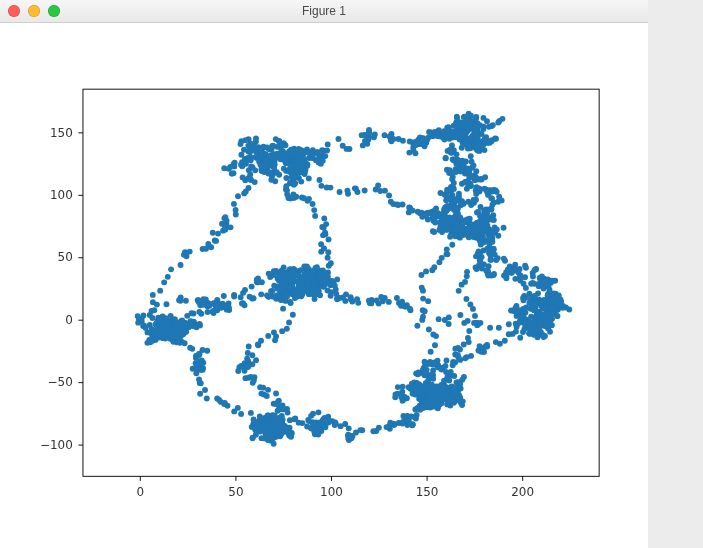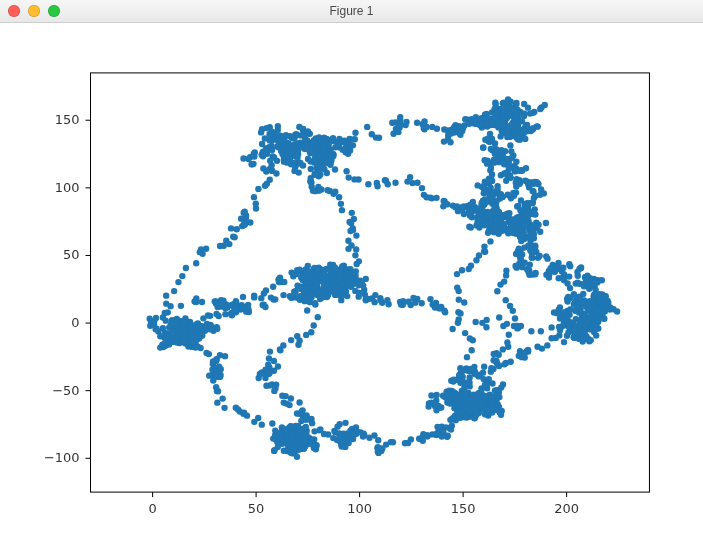--- a/index.html
+++ b/index.html
@@ -5,21 +5,21 @@
   html, body {
     margin: 0;
     padding: 0;
     width: 703px;
     height: 548px;
     font-family: "Helvetica Neue", Arial, sans-serif;
     background: #ececec;
     overflow: hidden;
   }
   .window {
-    width: 703px;
+    width: 648px;
     height: 548px;
     background: #3b82f6;
     display: flex;
     flex-direction: column;
     box-shadow: 0 0 0 1px #d0d0d0 inset;
   }
   .titlebar {
     height: 22px;
     flex: 0 0 22px;
     background: linear-gradient(#f6f6f6, #e8e8e8);

